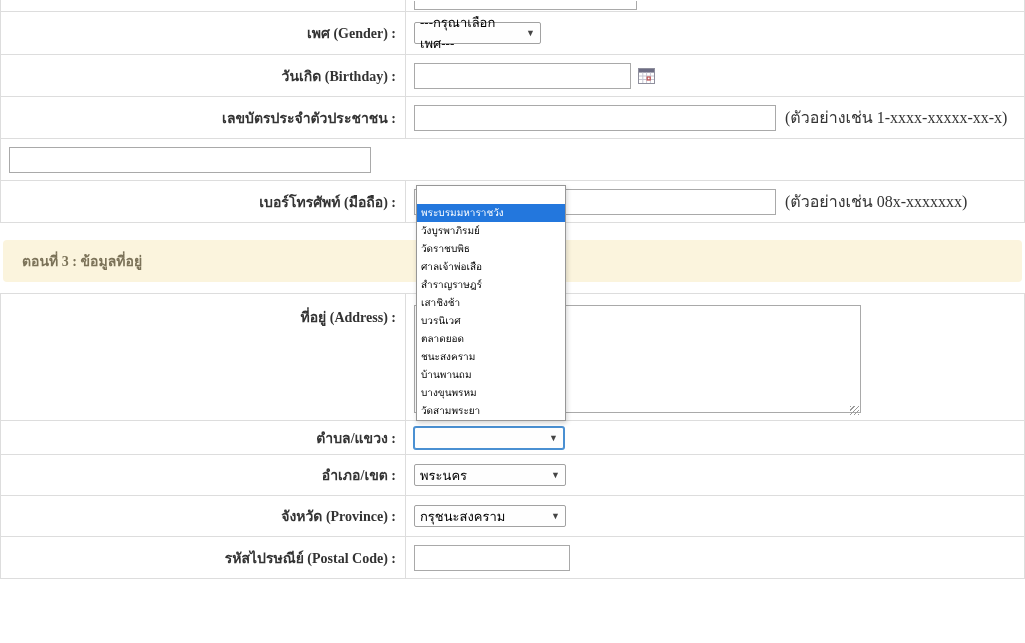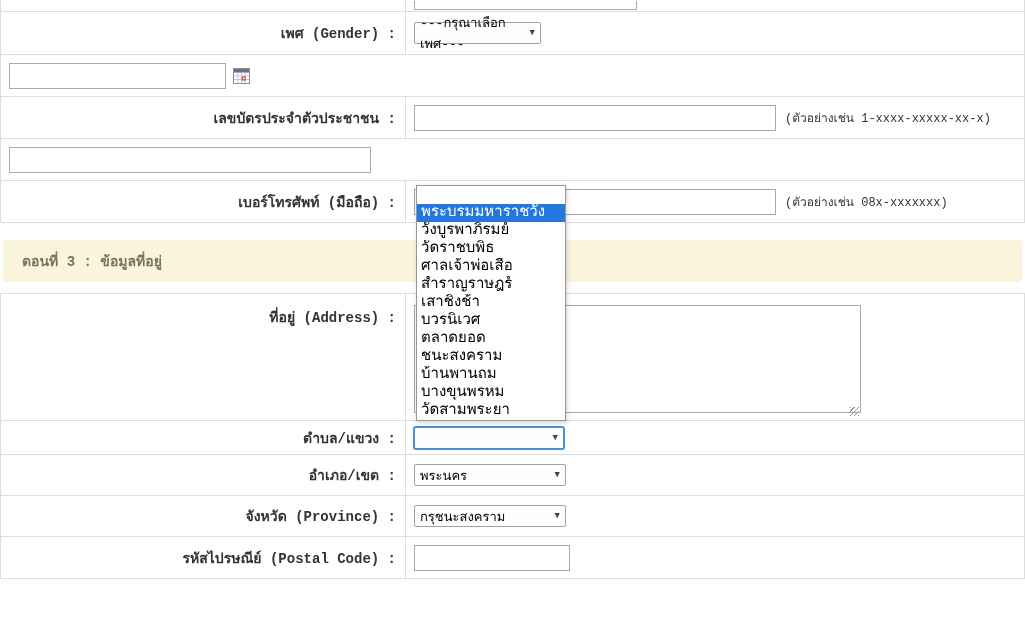--- a/index.html
+++ b/index.html
@@ -1,18 +1,18 @@
 <!DOCTYPE html>
 <html><head>
 <meta charset="utf-8">
 <style>
   html,body { margin:0; padding:0; background:#fff; }
   .screen {
     position:relative; width:1025px; height:599px; background:#fff; overflow:hidden;
-    font-family:Liberation Mono, monospace; color:#333;
+    font-family:Liberation Serif, serif; color:#333;
   }
   
   .ftable { position:absolute; left:0; width:1025px; box-sizing:border-box;
             border-left:1px solid #ddd; border-right:1px solid #ddd; background:#fff; }
   .table2 { top:0; }
   .table3 { top:293px; border-top:1px solid #ddd; }
   .trow { display:flex; align-items:center; box-sizing:border-box; border-bottom:1px solid #ddd; }
   .lcell { width:405px; align-self:stretch; box-sizing:border-box; border-right:1px solid #ddd;
            display:flex; align-items:center; justify-content:flex-end; padding-right:9px;
            font-size:14px; font-weight:bold; color:#333; }
@@ -23,35 +23,35 @@
   
   .tinput { box-sizing:border-box; height:26px; border:1px solid #a9a9a9; background:#fff;
             font-family:inherit; font-size:13px; padding:0 4px; border-radius:0; }
   .partial-input { box-sizing:border-box; width:223px; height:9px; border:1px solid #a9a9a9;
                    border-top:none; background:#fff; }
   .sel { box-sizing:border-box; height:22px; background:#fefefe; border:1px solid #a2a2a2;
          border-radius:2px; display:flex; align-items:center; justify-content:space-between;
          padding:0 5px; font-size:13px; color:#000; cursor:default; }
   .sel .arrow { font-size:9px; color:#444; margin-left:6px; }
   .sel.focused { border-color:#4a90d2; box-shadow:0 0 0 1px #4a90d2; }
-  .hint { margin-left:9px; font-size:12px; color:#333; white-space:nowrap; }
+  .hint { margin-left:9px; font-size:16px; color:#333; white-space:nowrap; }
   .ta-wrap { position:relative; margin-top:11px; }
   .ta-wrap textarea { box-sizing:border-box; width:447px; height:108px; border:1px solid #a9a9a9;
                       background:#fff; resize:none; font-family:inherit; font-size:13px; }
   .resize-handle { position:absolute; right:2px; bottom:2px; width:9px; height:9px;
                    background:repeating-linear-gradient(315deg,#999 0 1px,transparent 1px 3px); }
   
   .sec-header { position:absolute; left:3px; top:240px; width:1019px; height:42px; box-sizing:border-box;
                 background:#fbf4dd; border-radius:4px; display:flex; align-items:center;
                 padding-left:19px; font-size:14px; font-weight:bold; color:#7b7258; }
   
   .dd-list { position:absolute; left:416px; top:185px; width:150px; box-sizing:border-box;
              background:#fff; border:1px solid #979797; z-index:10;
              box-shadow:1px 2px 5px rgba(0,0,0,0.18); }
-  .dd-opt { height:18px; line-height:18px; font-size:15px; color:#000; padding-left:4px;
+  .dd-opt { height:18px; line-height:18px; font-size:10px; color:#000; padding-left:4px;
             white-space:nowrap; overflow:hidden; }
   .dd-sel { background:#2377dd; color:#fff; }
   
   .cal-icon { margin-left:7px; display:inline-block; line-height:0; }
   
   .actions { position:absolute; left:609px; top:601px; display:flex; gap:7px; }
   .btn { box-sizing:border-box; height:33px; border-radius:4px; color:#fff; font-size:14px;
          font-family:inherit; padding:0 12px; cursor:pointer; }
   .btn-save { background:#5bc0de; border:1px solid #46b8da; }
   .btn-cancel { background:#7f1d1d; border:1px solid #d43f3a; }
@@ -76,20 +76,23 @@
       </div>
       <div class="fcell">
         <div class="sel" style="width:127px">
           <span>---กรุณาเลือกเพศ---</span>
           <span class="arrow">▼</span>
         </div>
       </div>
     </div>
 
     <div class="trow" style="height:42px">
+      <div class="lcell">
+        <span>วันเกิด (Birthday) :</span>
+      </div>
       <div class="fcell">
         <input class="tinput" style="width: 217px;" value="">
         <span class="cal-icon">
           <svg width="17" height="16" viewBox="0 0 17 16">
             <rect x="0.5" y="0.5" width="16" height="15" fill="#ffffff" stroke="#8f8f9d"></rect>
             <rect x="1" y="1" width="15" height="3.6" fill="#6d6d84"></rect>
             <line x1="1" y1="8" x2="16" y2="8" stroke="#c6c6d2" stroke-width="1"></line>
             <line x1="1" y1="11.5" x2="16" y2="11.5" stroke="#c6c6d2" stroke-width="1"></line>
             <line x1="4.8" y1="4.6" x2="4.8" y2="15" stroke="#c6c6d2" stroke-width="1"></line>
             <line x1="8.6" y1="4.6" x2="8.6" y2="15" stroke="#c6c6d2" stroke-width="1"></line>

